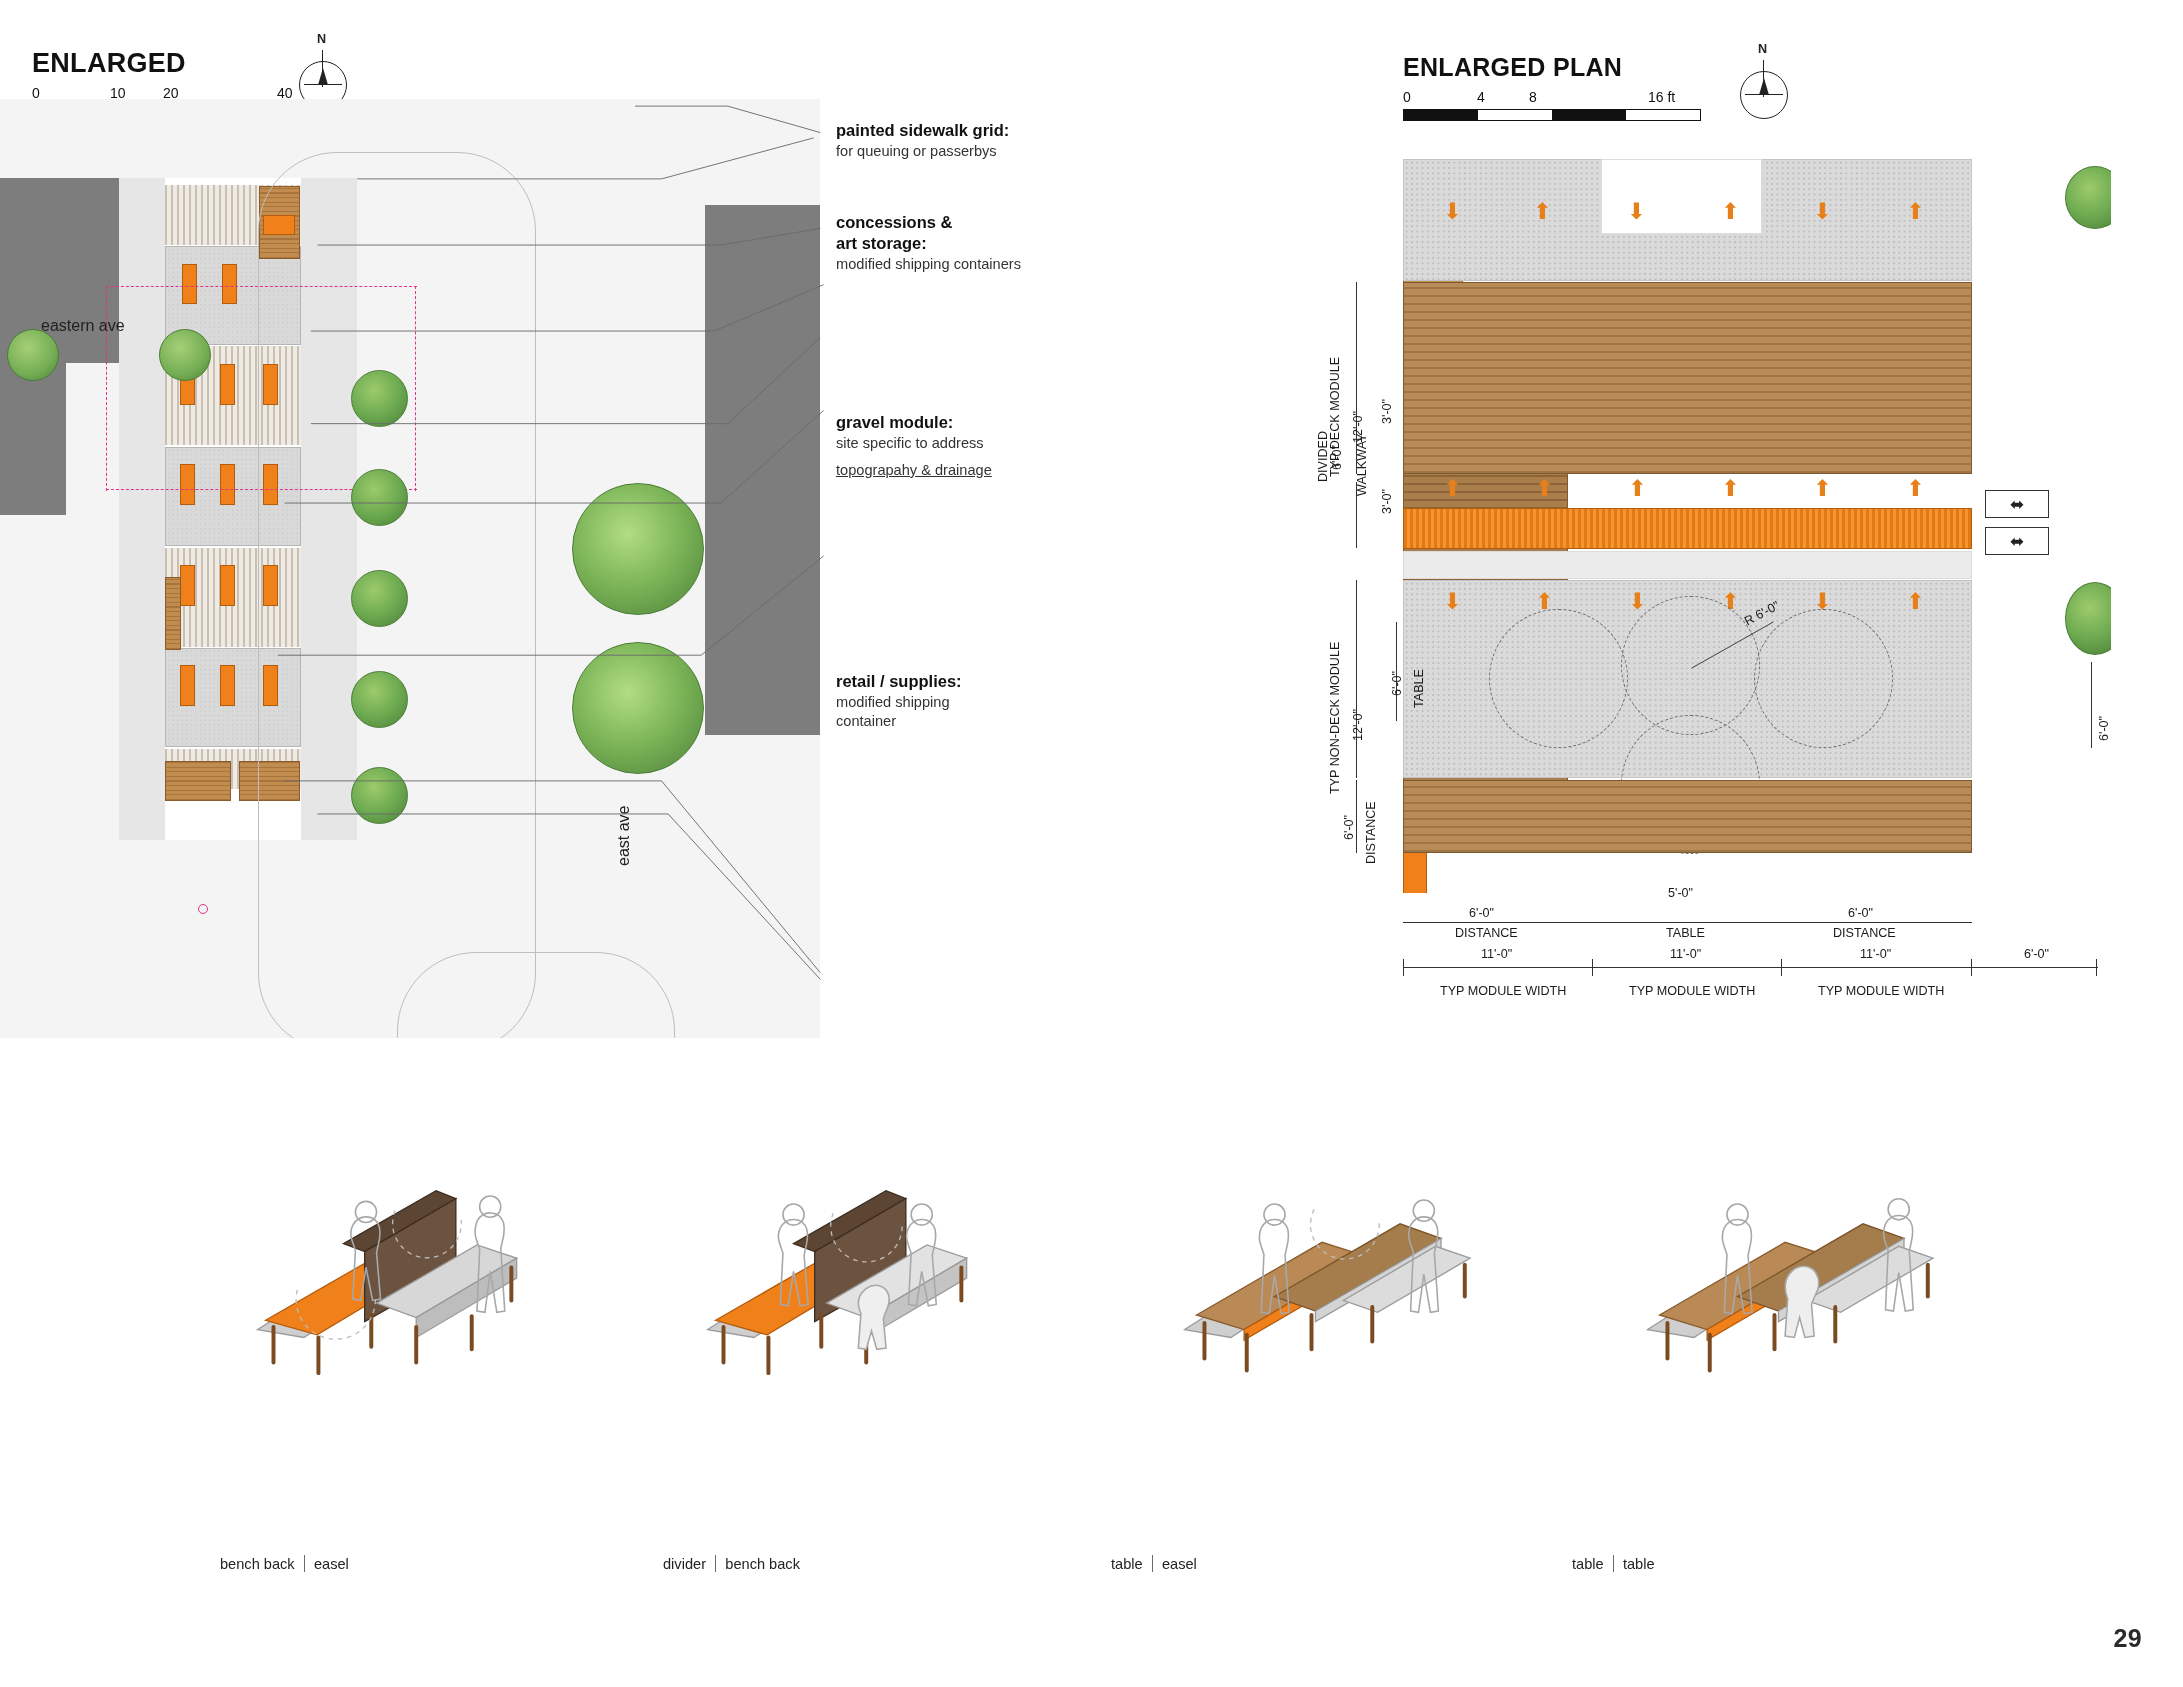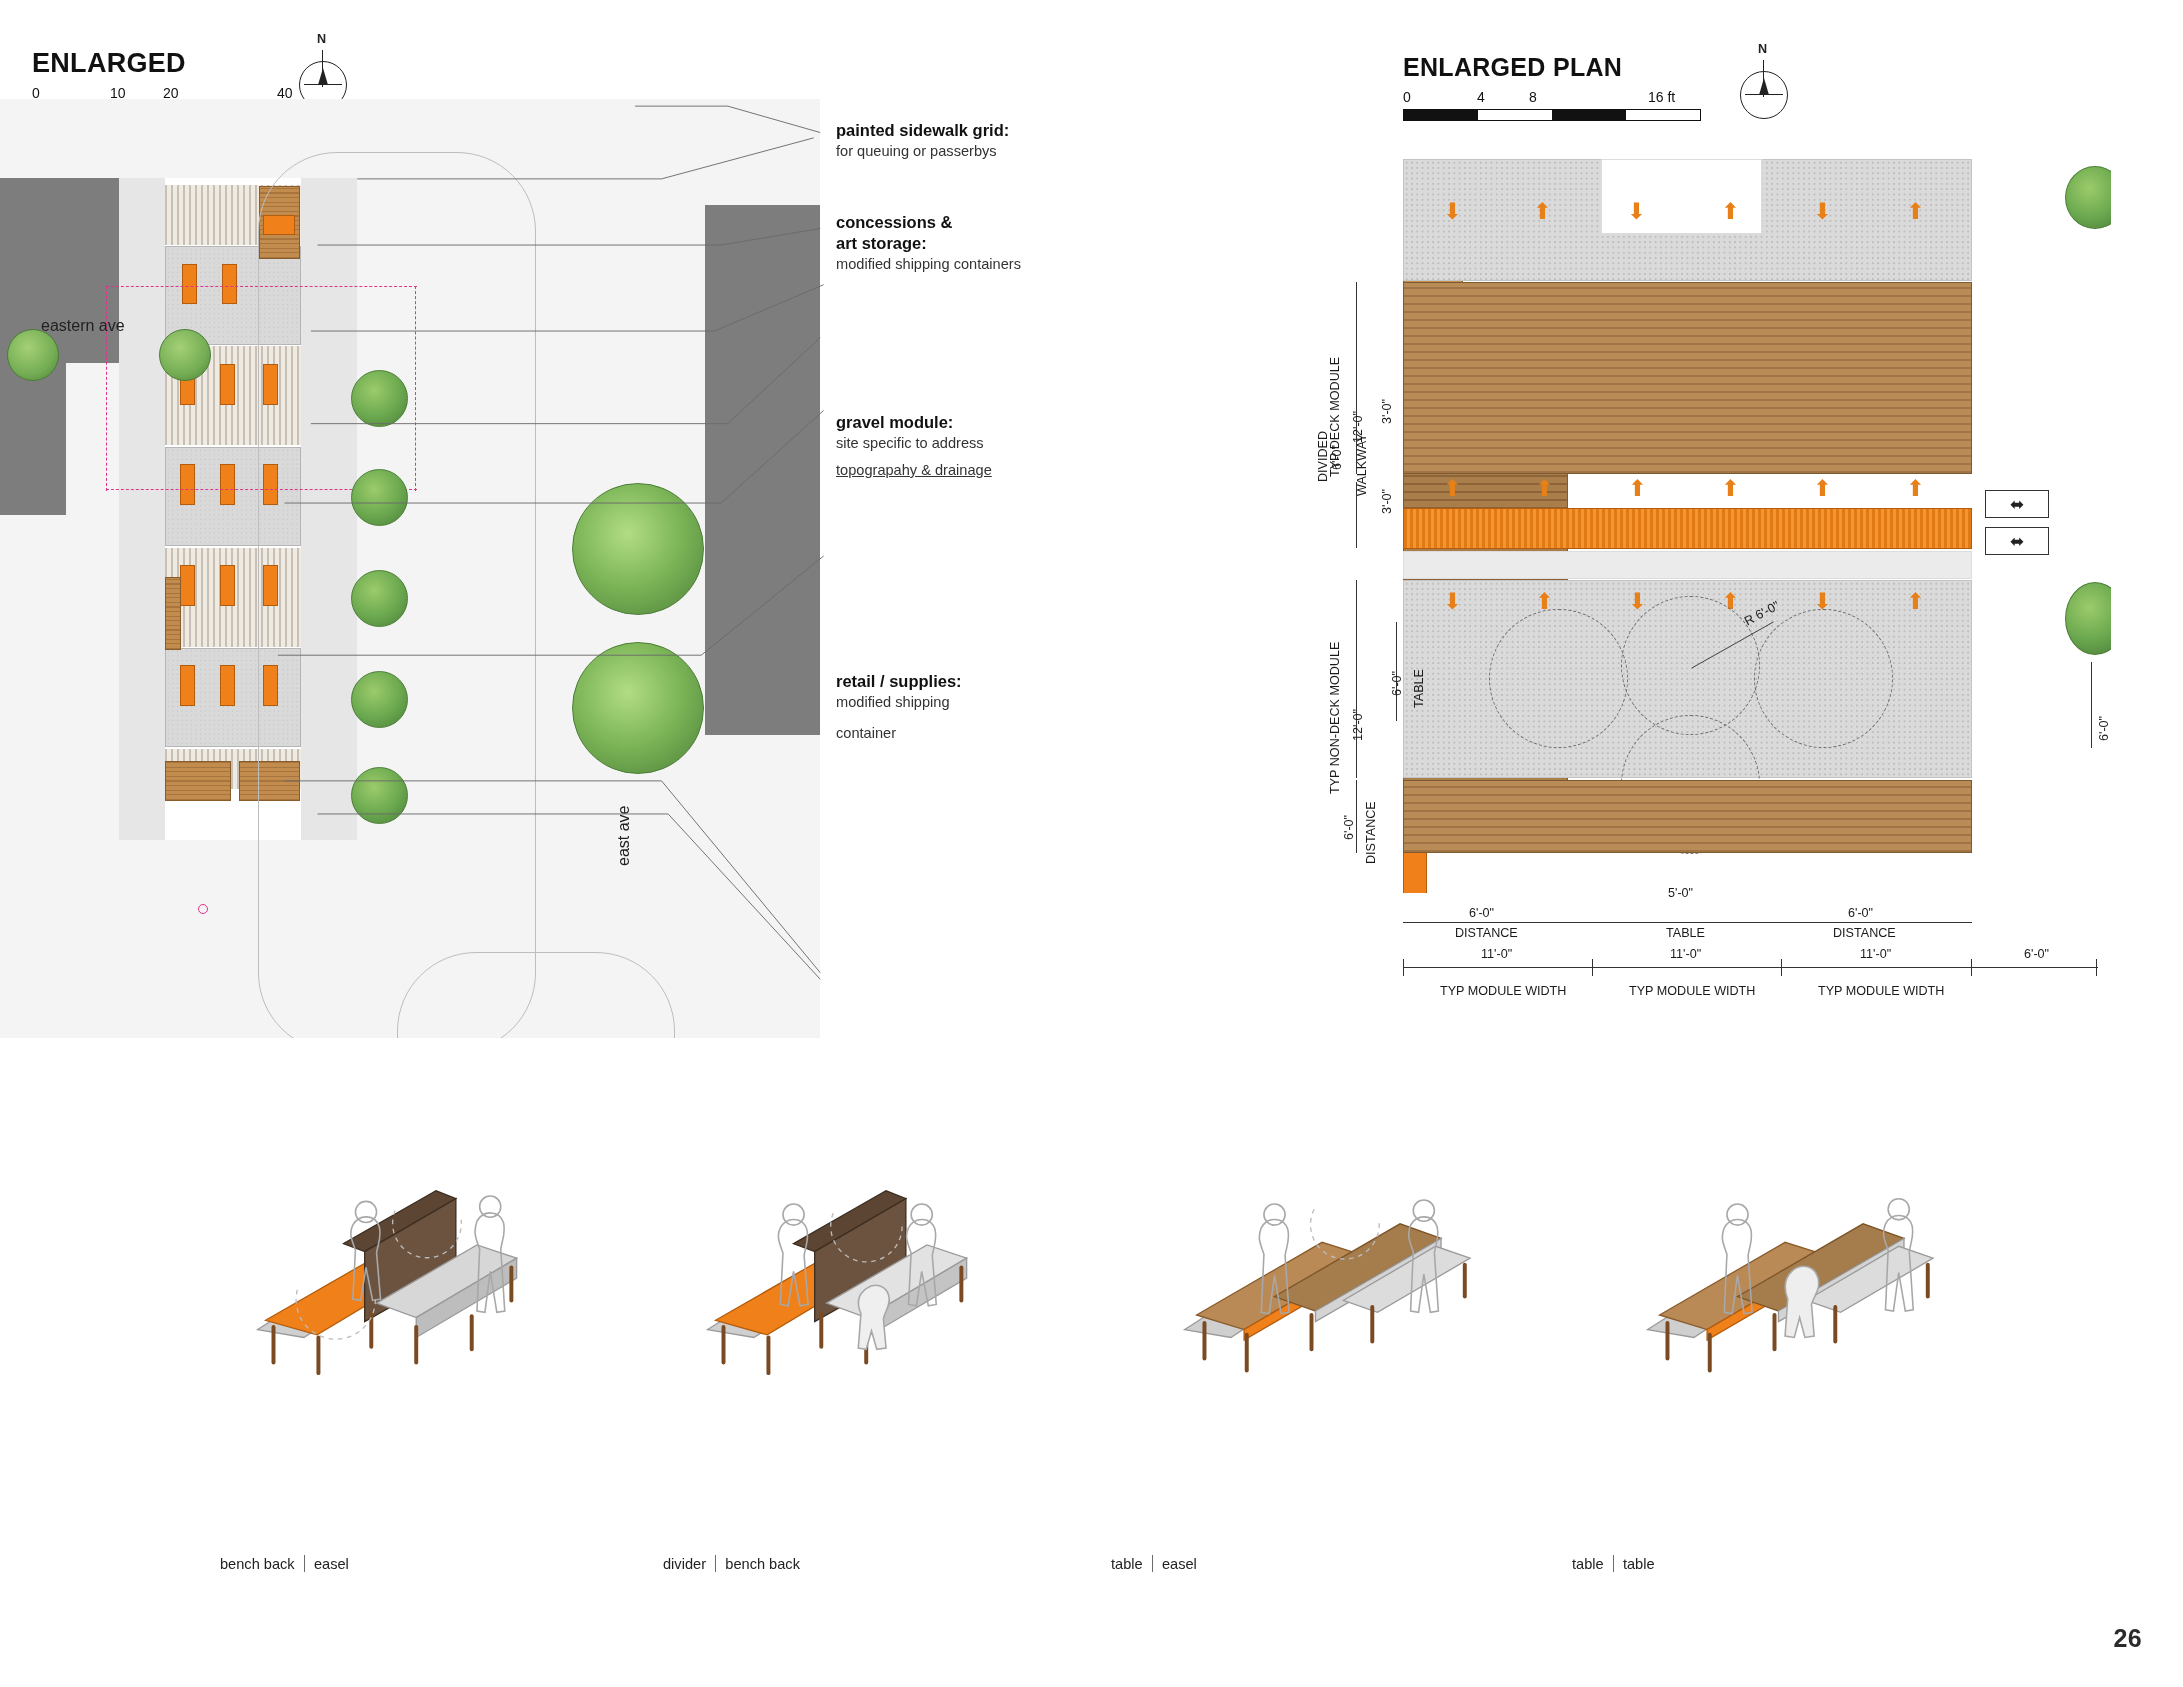--- a/index.html
+++ b/index.html
@@ -367,21 +367,21 @@
   <div class="callout abs" style="left:836px; top:412px;">
     <div class="hd">gravel module:</div>
     <div class="bd">site specific to address</div>
     <div class="bd" style="margin-top:8px;text-decoration:underline;">topograpahy &amp; drainage</div>
   </div>
 
 
   <div class="callout abs" style="left:836px; top:671px;">
     <div class="hd">retail / supplies:</div>
     <div class="bd">modified shipping</div>
-    <div class="bd" style="margin-top:12px;">container</div>
+    <div class="bd" style="margin-top:0;">container</div>
   </div>
 
 
   <div class="abs ttl" id="enlarged-title">ENLARGED PLAN</div>
 
   <div class="scalebar-wrap abs" style="left:1403px; top:89px;">
     <div class="sb-nums">
       <span style="left:0;">0</span>
       <span style="left:74px;">4</span>
       <span style="left:126px;">8</span>
@@ -651,16 +651,16 @@
         <path d="M280,160 c16,-12 34,-4 38,12 c4,18 -6,26 -10,40 l4,48 l-14,2 l-8,-30 l-8,30 l-14,-2 l4,-56 c-6,-16 -6,-32 8,-44 Z" fill="#eeeeee"></path>
       </g>
     </svg>
   </div>
   <div class="iso-caption abs" style="left:1572px; top:1555px;">
     <span>table</span>
     <span class="sep"></span>
     <span>table</span>
   </div>
 
-  <div class="abs ttl" id="page-number">26</div>
+  <div class="abs ttl" id="page-number">29</div>
 
 </div>
 
 
 </body></html>

